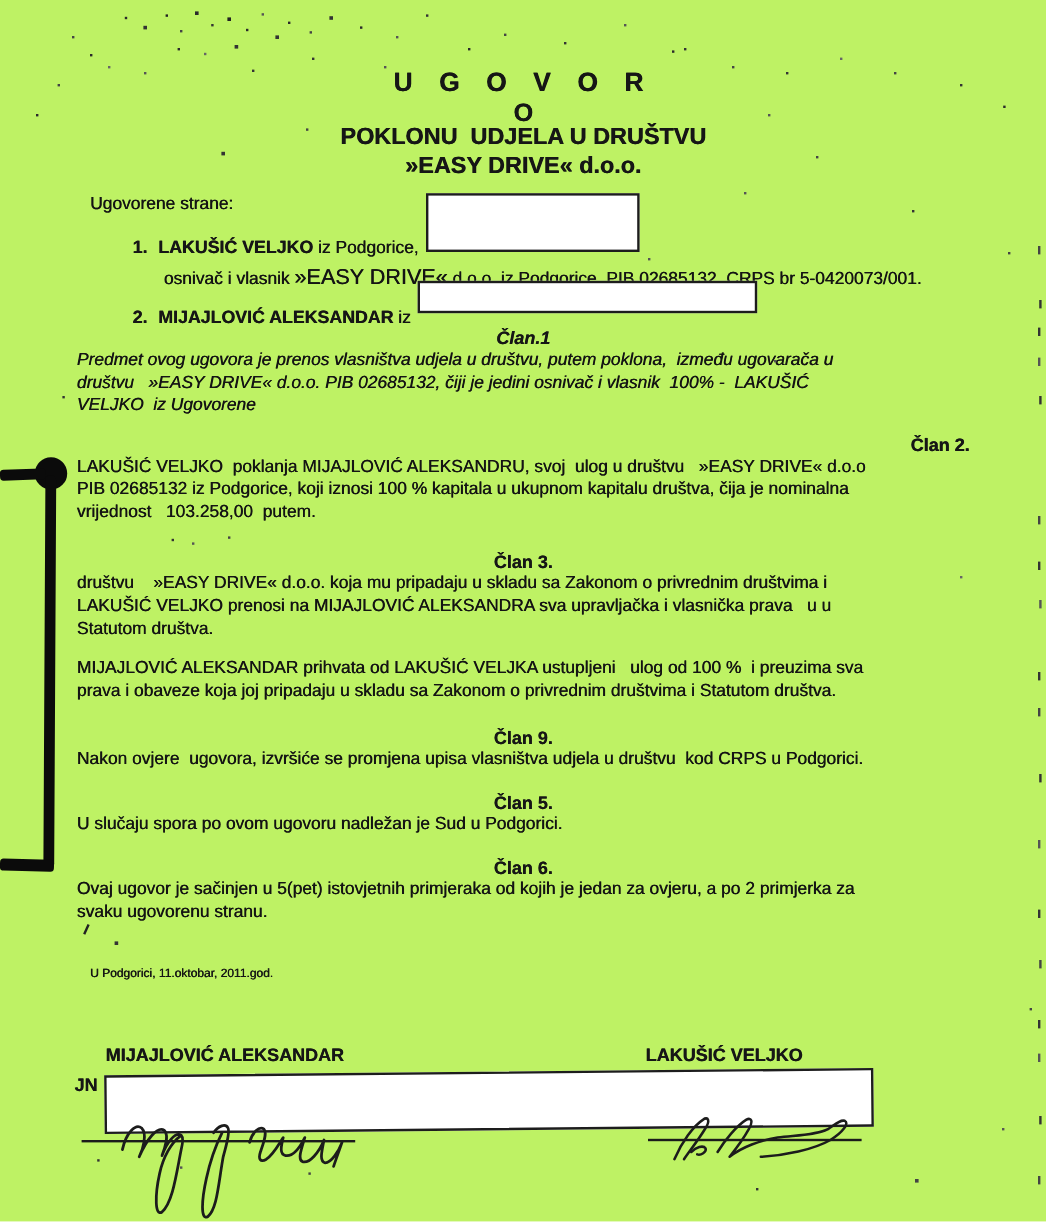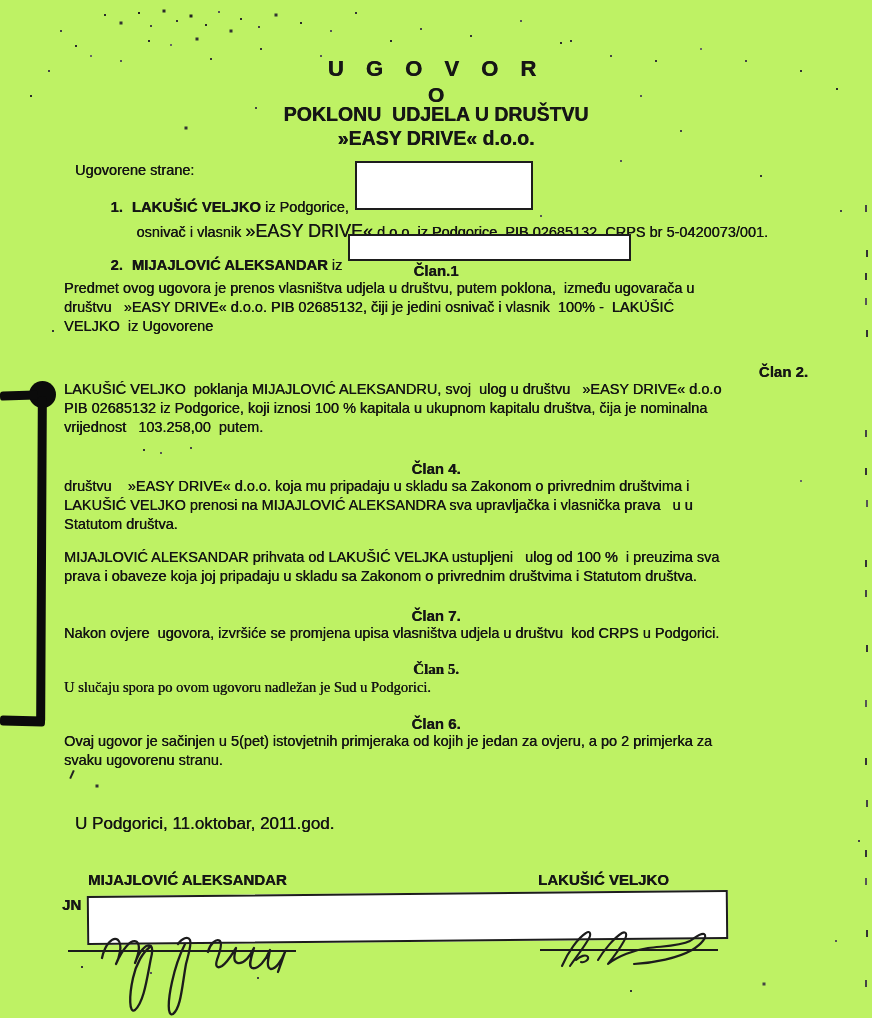--- a/index.html
+++ b/index.html
@@ -76,62 +76,62 @@
     <span class="line">osnivač i vlasnik </span><span class="line company-big">»EASY DRIVE«</span><span class="line"> d.o.o. iz Podgorice, PIB 02685132, CRPS br 5-0420073/001.</span>
   </div>
 
   <div class="abs party-line" style="left:94px;top:237px;">
     <span class="party-num">2.</span><span class="party-name">MIJAJLOVIĆ ALEKSANDAR</span><span class="line"> iz</span>
   </div>
 
   <div class="redaction" style="left:355px;top:161px;width:178px;height:49px;"></div>
   <div class="redaction" style="left:348px;top:234px;width:283px;height:27px;"></div>
 
-  <div class="abs article" style="left:64px;top:262px;width:744px;">
+  <div class="abs article" style="left:64px;top:274px;width:744px;font-style:italic;">
     <div class="heading" style="text-align:center;">Član.1</div>
     <div class="line">Predmet ovog ugovora je prenos vlasništva udjela u društvu, putem poklona,  između ugovarača u</div>
     <div class="line">društvu   »EASY DRIVE« d.o.o. PIB 02685132, čiji je jedini osnivač i vlasnik  100% -  LAKUŠIĆ</div>
     <div class="line">VELJKO  iz Ugovorene</div>
   </div>
 
   <div class="abs article" style="left:64px;top:363px;width:744px;">
     <div class="heading" style="text-align:right;">Član 2.</div>
     <div class="line">LAKUŠIĆ VELJKO  poklanja MIJAJLOVIĆ ALEKSANDRU, svoj  ulog u društvu   »EASY DRIVE« d.o.o</div>
     <div class="line">PIB 02685132 iz Podgorice, koji iznosi 100 % kapitala u ukupnom kapitalu društva, čija je nominalna</div>
     <div class="line">vrijednost   103.258,00  putem.</div>
   </div>
 
   <div class="abs article" style="left:64px;top:460px;width:744px;">
-    <div class="heading" style="text-align:center;">Član 4.</div>
+    <div class="heading" style="text-align:center;">Član 3.</div>
     <div class="line">društvu    »EASY DRIVE« d.o.o. koja mu pripadaju u skladu sa Zakonom o privrednim društvima i</div>
     <div class="line">LAKUŠIĆ VELJKO prenosi na MIJAJLOVIĆ ALEKSANDRA sva upravljačka i vlasnička prava   u u</div>
     <div class="line">Statutom društva.</div>
     <div class="line" style="margin-top:14px;">MIJAJLOVIĆ ALEKSANDAR prihvata od LAKUŠIĆ VELJKA ustupljeni   ulog od 100 %  i preuzima sva</div>
     <div class="line">prava i obaveze koja joj pripadaju u skladu sa Zakonom o privrednim društvima i Statutom društva.</div>
   </div>
 
   <div class="abs article" style="left:64px;top:607px;width:744px;">
-    <div class="heading" style="text-align:center;">Član 7.</div>
+    <div class="heading" style="text-align:center;">Član 9.</div>
     <div class="line">Nakon ovjere  ugovora, izvršiće se promjena upisa vlasništva udjela u društvu  kod CRPS u Podgorici.</div>
   </div>
 
-  <div class="abs article" style="left:64px;top:661px;width:744px;font-family:Liberation Serif, serif;">
+  <div class="abs article" style="left:64px;top:661px;width:744px;">
     <div class="heading" style="text-align:center;">Član 5.</div>
     <div class="line">U slučaju spora po ovom ugovoru nadležan je Sud u Podgorici.</div>
   </div>
 
   <div class="abs article" style="left:64px;top:715px;width:744px;">
     <div class="heading" style="text-align:center;">Član 6.</div>
     <div class="line">Ovaj ugovor je sačinjen u 5(pet) istovjetnih primjeraka od kojih je jedan za ovjeru, a po 2 primjerka za</div>
     <div class="line">svaku ugovorenu stranu.</div>
   </div>
 
   <div class="abs" style="left:71px;top:770px;width:2px;height:9px;background:#222;transform:rotate(24deg);"></div>
 
-  <div class="abs line" style="left:75px;top:802px;font-size:17px;margin-top:12px;">U Podgorici, 11.oktobar, 2011.god.</div>
+  <div class="abs line" style="left:75px;top:802px;font-size:10px;">U Podgorici, 11.oktobar, 2011.god.</div>
 
   <div class="abs sig-label" style="left:88px;top:871px;">MIJAJLOVIĆ ALEKSANDAR</div>
   <div class="abs sig-label" style="left:62px;top:896px;">JN</div>
   <div class="abs sig-label" style="left:538px;top:871px;">LAKUŠIĆ VELJKO</div>
 
   <div class="redaction" style="left:87px;top:893px;width:641px;height:49px;transform:rotate(-0.55deg);"></div>
 
   <div class="sig-line" style="left:68px;top:950px;width:228px;"></div>
   <div class="sig-line" style="left:540px;top:949px;width:178px;"></div>
 

